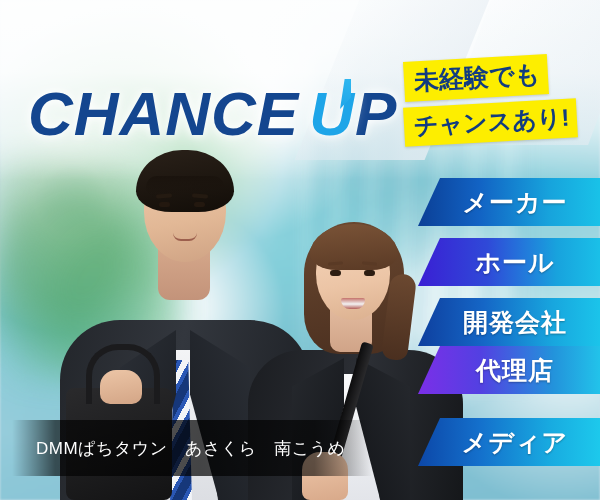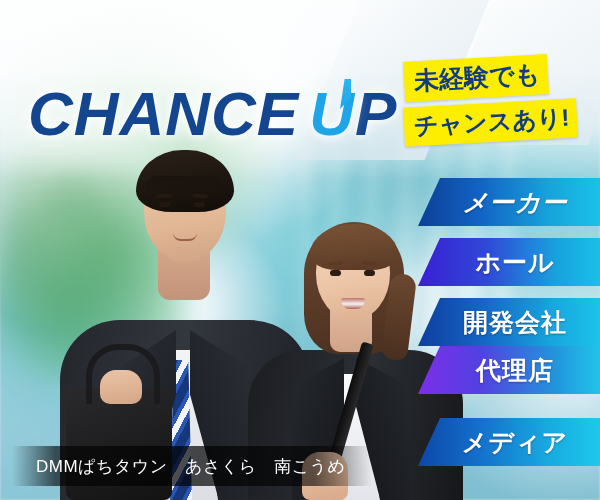--- a/index.html
+++ b/index.html
@@ -310,22 +310,22 @@
     letter-spacing: 1px;
     white-space: nowrap;
     text-shadow: 0 1px 2px rgba(0,0,0,0.30);
     box-shadow: 0 1px 4px rgba(0,0,0,0.22);
   }
   .cat-btn .cat-label { transform: translateX(6px); }
 
   
   .caption {
     position: absolute;
-    left: 12px; bottom: 14px;
-    width: 360px; height: 40px;
+    left: 12px; bottom: 24px;
+    width: 360px; height: 56px;
     display: flex;
     align-items: center;
     padding-left: 24px;
     box-sizing: border-box;
     background: linear-gradient(90deg,
       rgba(0,0,0,0.0) 0%,
       rgba(0,0,0,0.62) 12%,
       rgba(0,0,0,0.70) 52%,
       rgba(0,0,0,0.60) 84%,
       rgba(0,0,0,0.0) 100%);
@@ -389,21 +389,21 @@
     <div class="brow l"></div>
     <div class="brow r"></div>
     <div class="eye l"></div>
     <div class="eye r"></div>
     <div class="smile"></div>
     <div class="strap"></div>
     <div class="hand"></div>
   </div>
 
   <div class="cat-list">
-    <div class="cat-btn" style="top: 0px; background: linear-gradient(90deg, rgb(11, 63, 150) 0%, rgb(18, 99, 196) 34%, rgb(23, 163, 220) 72%, rgb(25, 194, 232) 100%); font-style: italic;">
+    <div class="cat-btn" style="top: 0px; background: linear-gradient(90deg, rgb(11, 63, 150) 0%, rgb(18, 99, 196) 34%, rgb(23, 163, 220) 72%, rgb(25, 194, 232) 100%);">
       <span class="cat-label">メーカー</span>
     </div>
     <div class="cat-btn" style="top: 60px; background: linear-gradient(90deg, rgb(58, 31, 212) 0%, rgb(47, 73, 216) 38%, rgb(24, 162, 221) 76%, rgb(26, 192, 232) 100%);">
       <span class="cat-label">ホール</span>
     </div>
     <div class="cat-btn" style="top: 120px; background: linear-gradient(90deg, rgb(14, 63, 158) 0%, rgb(21, 102, 198) 36%, rgb(24, 166, 222) 74%, rgb(27, 196, 234) 100%); align-items: center;">
       <span class="cat-label">開発会社</span>
     </div>
     <div class="cat-btn" style="top: 168px; background: linear-gradient(90deg, rgb(123, 47, 232) 0%, rgb(83, 64, 226) 34%, rgb(35, 146, 219) 74%, rgb(34, 195, 234) 100%);">
       <span class="cat-label">代理店</span>

